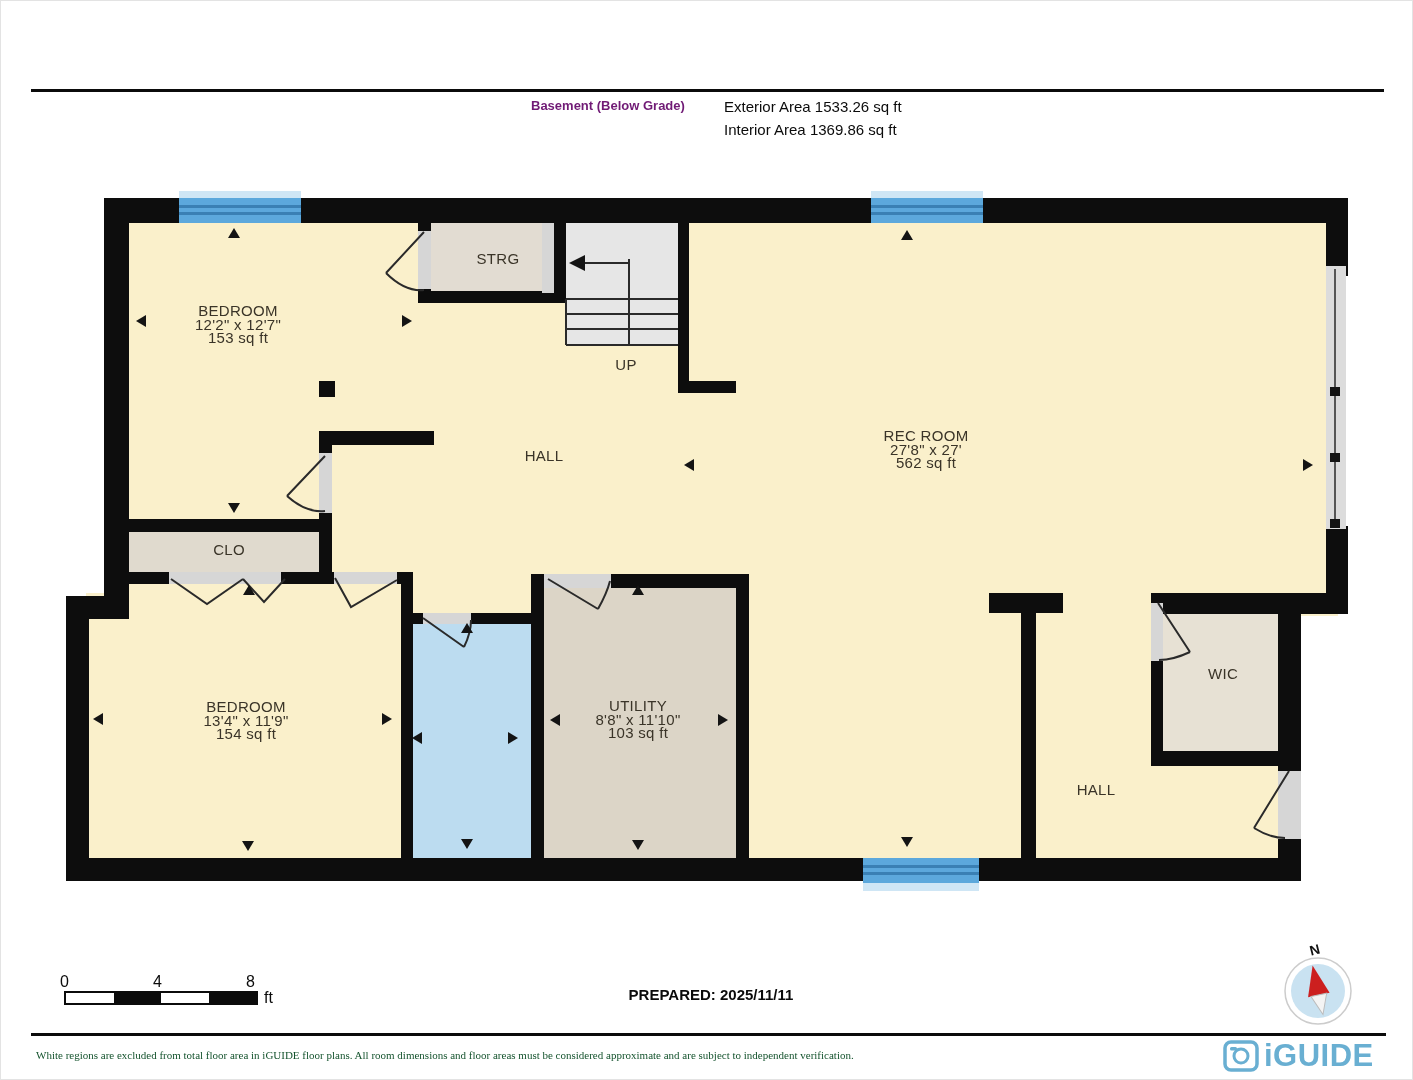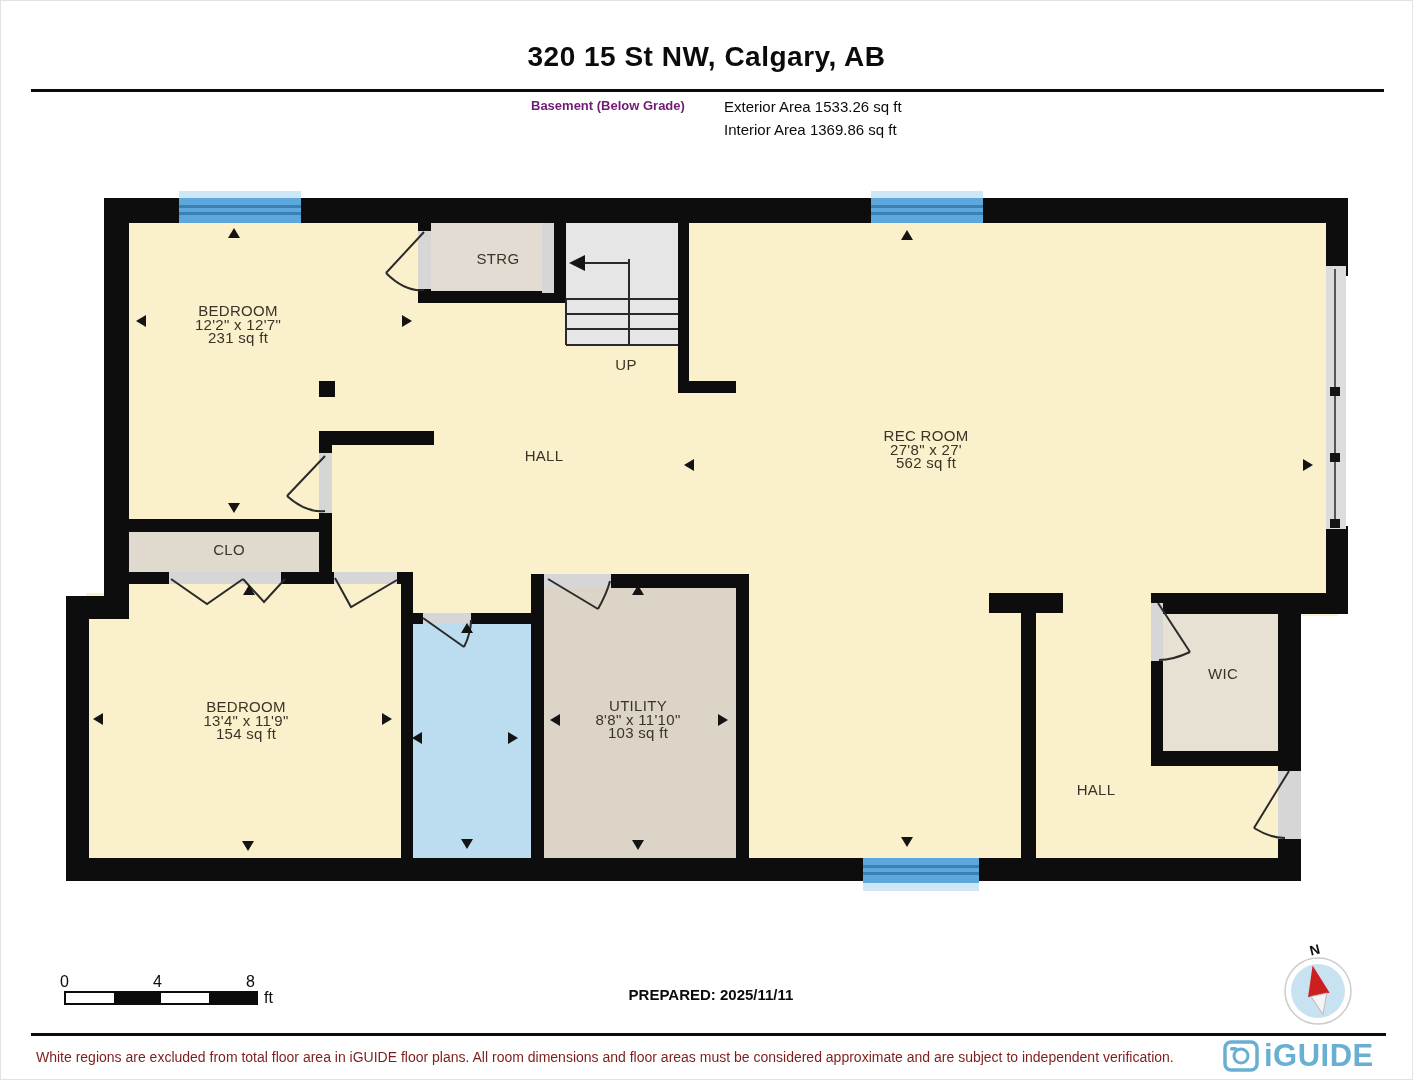--- a/index.html
+++ b/index.html
@@ -24,31 +24,30 @@
   .arr-left{border-top:6px solid transparent;border-bottom:6px solid transparent;border-right:10px solid #141414;}
   .arr-right{border-top:6px solid transparent;border-bottom:6px solid transparent;border-left:10px solid #141414;}
   .svgov{position:absolute;left:0;top:0;width:1413px;height:1080px;pointer-events:none;}
   
   .scale-num{position:absolute;top:972px;font-size:16px;color:#0b0b0b;}
   .scale-bar{position:absolute;left:63px;top:990px;width:190px;height:10px;border:2px solid #0b0b0b;display:flex;}
   .scale-bar .seg{flex:1;}
   .scale-ft{position:absolute;left:263px;top:988px;font-size:16px;color:#0b0b0b;}
   .prepared{position:absolute;left:560px;top:985px;width:300px;text-align:center;font-size:15px;font-weight:bold;color:#0b0b0b;}
   .ftr-rule{position:absolute;left:30px;top:1032px;width:1355px;height:3px;background:#0b0b0b;}
-  .disclaimer{position:absolute;left:35px;top:1048px;width:1150px;font-size:14px;color:#7f1d1d;}
+  .disclaimer{position:absolute;left:35px;top:1048px;width:1150px;font-size:11px;color:#14532d;font-family:Liberation Serif, serif;}
   .brand{position:absolute;left:1222px;top:1038px;display:flex;align-items:center;gap:5px;}
   .brand-text{font-size:31px;font-weight:bold;color:#69afd2;letter-spacing:.5px;line-height:34px;}
   .compass{position:absolute;left:1277px;top:938px;}
 </style>
 </head>
 <body>
 
 <div class="page">
 
-  <div class="title">320 15 St NW, Calgary, AB</div>
   <div class="hdr-rule"></div>
   <div class="floor-label">Basement (Below Grade)</div>
   <div class="area-line" style="top:97px;">Exterior Area 1533.26 sq ft</div>
   <div class="area-line" style="top:120px;">Interior Area 1369.86 sq ft</div>
 
   <div class="abs" style="left:0;top:0;width:1413px;height:1080px;">
 
     <div class="fill" style="left:125px;top:215px;width:1212px;height:400px;background:#faf0cb;"></div>
     <div class="fill" style="left:85px;top:592px;width:1202px;height:278px;background:#faf0cb;"></div>
 
@@ -144,21 +143,21 @@
         <polygon points="584,254 568,262 584,270"></polygon>
         <rect x="1329" y="386" width="10" height="9"></rect>
         <rect x="1329" y="452" width="10" height="9"></rect>
         <rect x="1329" y="518" width="10" height="9"></rect>
       </g>
     </svg>
 
     <div class="rlabel" style="left:157px;top:303px;width:160px;">
       <div>BEDROOM</div>
       <div>12'2" x 12'7"</div>
-      <div>231 sq ft</div>
+      <div>153 sq ft</div>
     </div>
     <div class="rlabel" style="left:447px;top:251px;width:100px;">
       <div>STRG</div>
     </div>
     <div class="rlabel" style="left:600px;top:357px;width:50px;">
       <div>UP</div>
     </div>
     <div class="rlabel" style="left:845px;top:392px;width:160px;margin-top:36px;">
       <div>REC ROOM</div>
       <div>27'8" x 27'</div>

